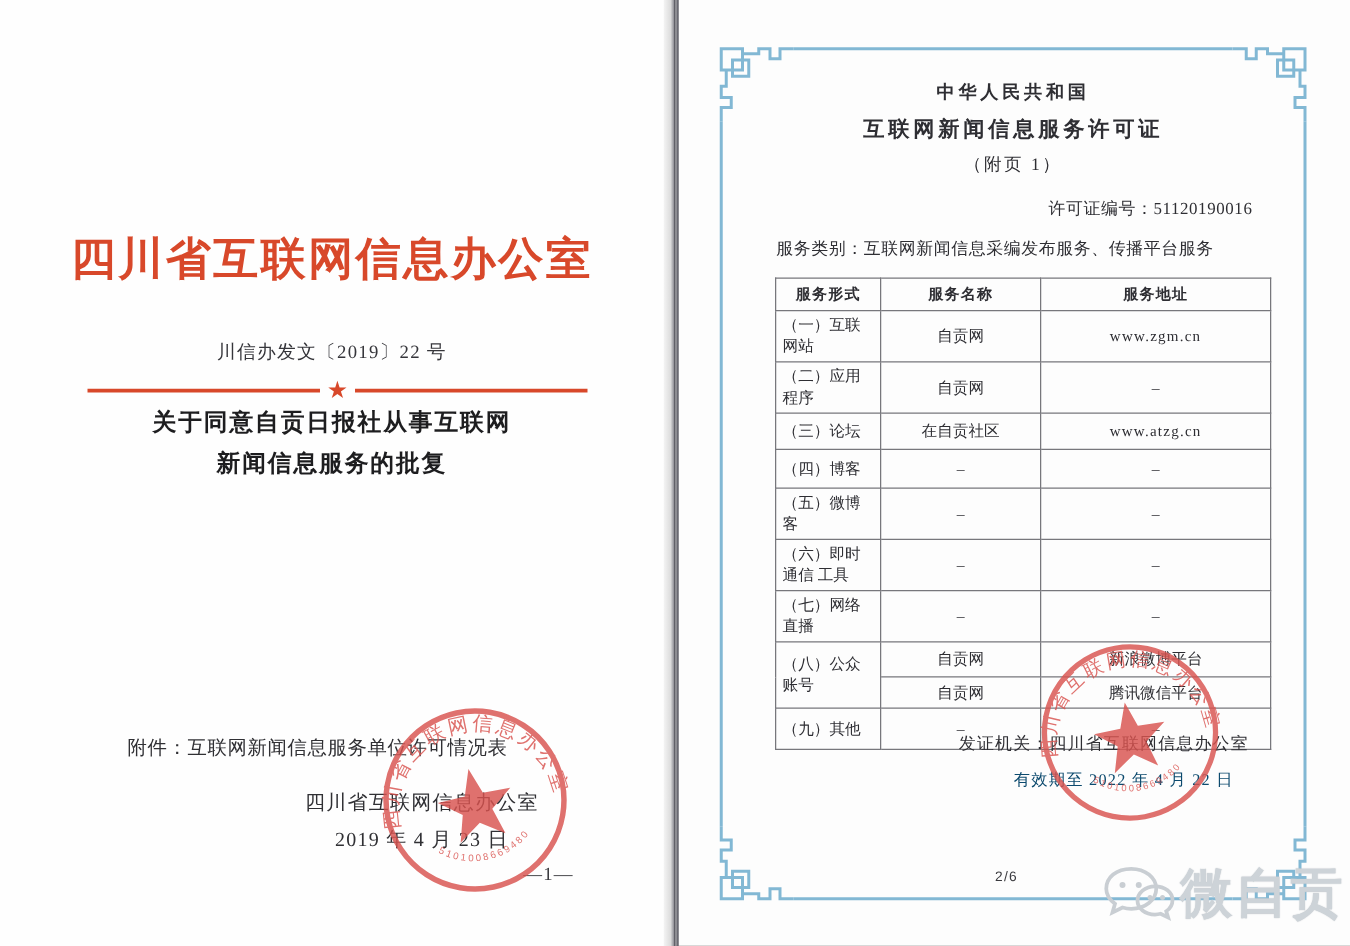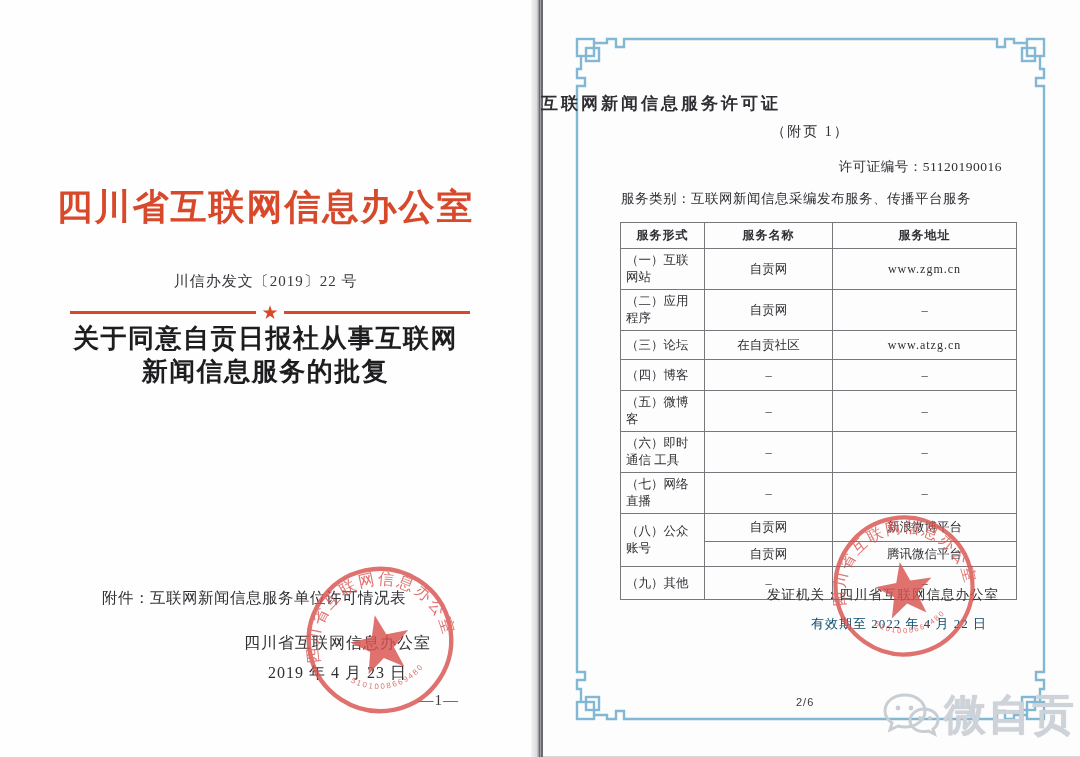--- a/index.html
+++ b/index.html
@@ -31,21 +31,21 @@
   }
   .red-rule {
     position:absolute; left:70px; right:61px; top:303px;
     display:flex; align-items:center; gap:5px;
   }
   .red-rule .line { flex:1; height:3px; background:#d8482a; }
   .red-rule .star { color:#d8482a; font-size:19px; line-height:19px;
     font-family:"DejaVu Sans",sans-serif; }
   .doc-title {
     position:absolute; left:0; right:0; top:322px;
-    text-align:center; font-size:26px; font-weight:bold;
+    text-align:center; font-size:19px; font-weight:bold;
     letter-spacing:1.5px; line-height:33px; color:#1d1d1f;
   }
   .doc-body {
     position:absolute; left:71px; right:60px; top:395px;
     font-size:16px; line-height:29px; letter-spacing:0.5px;
     text-align:justify; color:#303034;
   }
   .doc-body p.indent { text-indent:2em; }
   .attachment-line {
     position:absolute; left:71px; right:60px; top:588px;
@@ -60,21 +60,21 @@
     font-size:15px; color:#3a3a3e; letter-spacing:1px;
   }
 
   
   .frame-svg { position:absolute; left:32px; top:35px; }
   .r-country {
     position:absolute; left:0; right:0; top:64px; text-align:center;
     font-size:14.5px; font-weight:600; letter-spacing:3px; color:#2e2e33;
   }
   .r-cert-title {
-    position:absolute; left:0; right:0; top:92px; text-align:left;
+    position:absolute; left:0; right:0; top:92px; text-align:center;
     font-size:17px; font-weight:600; letter-spacing:3px; color:#2e2e33;
   }
   .r-subpage {
     position:absolute; left:0; right:0; top:123px; text-align:center;
     font-size:14px; letter-spacing:2px; color:#2e2e33;
   }
   .r-license {
     position:absolute; right:78px; top:158px;
     font-size:13.5px; letter-spacing:0.5px; color:#2e2e33;text-align:center;
   }
@@ -170,20 +170,21 @@
       <path d="M62 684 H413"></path>
       <path d="M4 62 V626"></path>
       <path d="M471 62 V626"></path>
     </g>
     <use href="#fret-corner"></use>
     <use href="#fret-corner" transform="translate(475,0) scale(-1,1)"></use>
     <use href="#fret-corner" transform="translate(0,688) scale(1,-1)"></use>
     <use href="#fret-corner" transform="translate(475,688) scale(-1,-1)"></use>
   </svg>
 
+  <div class="r-country">中华人民共和国</div>
   <div class="r-cert-title">互联网新闻信息服务许可证</div>
   <div class="r-subpage">（附页 1）</div>
   <div class="r-license">许可证编号：51120190016</div>
   <div class="r-category">服务类别：互联网新闻信息采编发布服务、传播平台服务</div>
 
   <table class="svc">
     <colgroup>
         <col class="c1">
         <col class="c2">
         <col class="c3">

